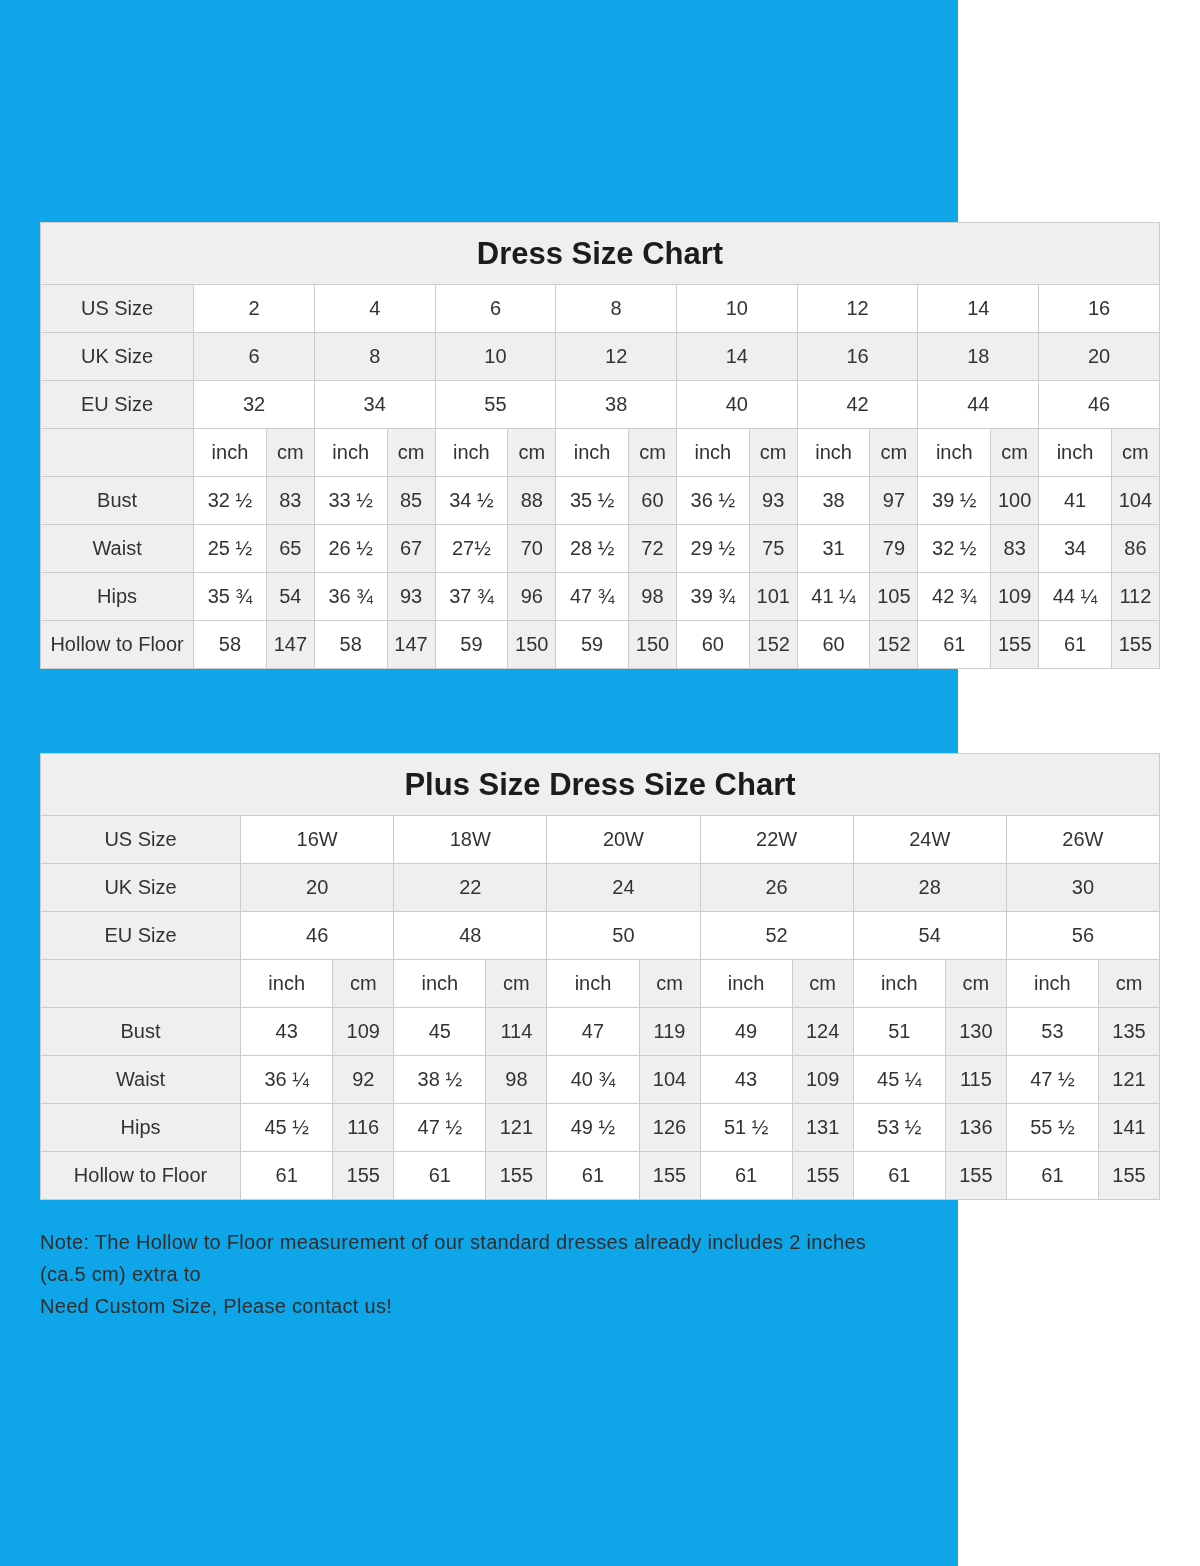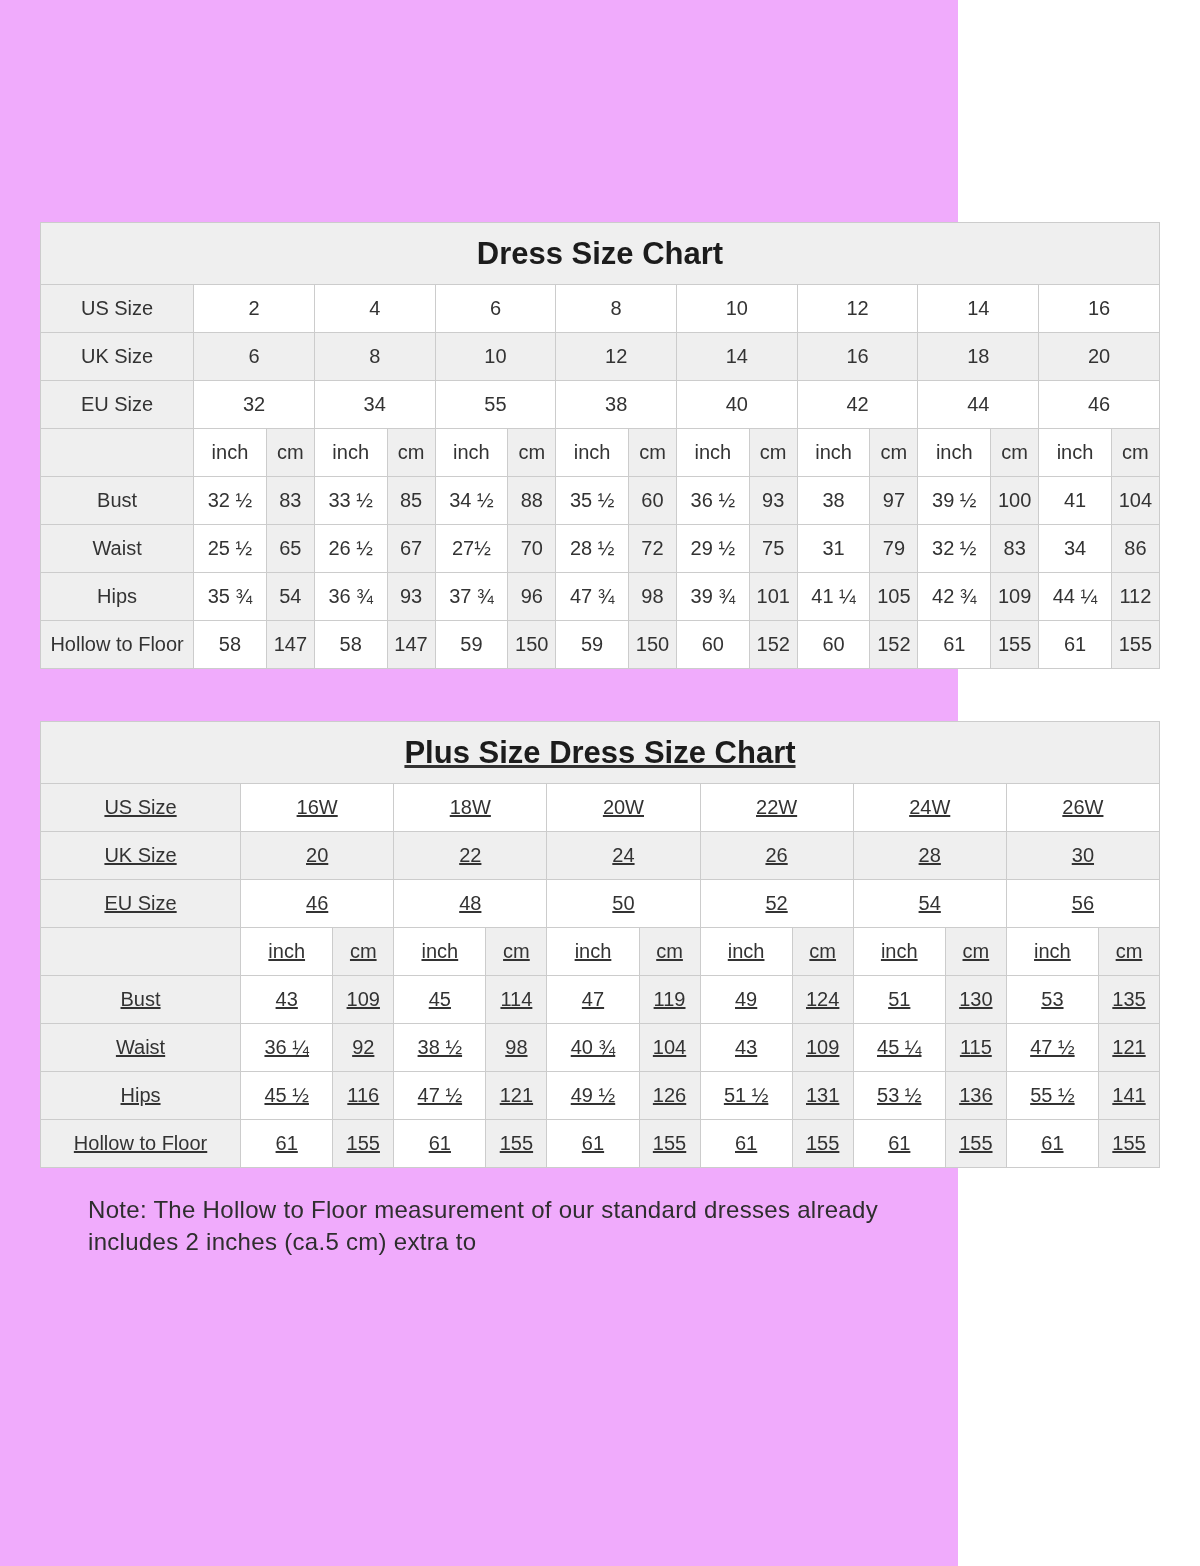--- a/index.html
+++ b/index.html
@@ -7,21 +7,21 @@
     padding: 0;
     background: #ffffff;
     font-family: "Liberation Sans", sans-serif;
     color: #333333;
   }
   .page {
     width: 958px;
     min-height: 1566px;
     box-sizing: border-box;
     padding: 222px 44px 40px 40px;
-    background: #f0abfc;
+    background: #0ea5e9;
   }
   table.chart {
     width: 1120px;
     border-collapse: collapse;
     table-layout: fixed;
   }
   table.chart td {
     border: 1px solid #cccccc;
     text-align: center;
     vertical-align: middle;
@@ -40,28 +40,27 @@
     font-weight: bold;
     color: #1c1c1c;
     background: #efefef;
   }
   .t1 .label-col { width: 13.7%; }
   .t1 .inch-col  { width: 6.5%;  }
   .t1 .cm-col    { width: 4.3%;  }
   .t2 .label-col { width: 17.9%; }
   .t2 .inch-col  { width: 8.25%; }
   .t2 .cm-col    { width: 5.45%; }
-  .t2 { margin-top: 52px; text-decoration: underline; }
+  .t2 { margin-top: 84px; }
   .note {
     margin-top: 26px;
-    font-size: 24px;
+    font-size: 20px;
     line-height: 32px;
     color: #2e2e2e;
     letter-spacing: 0.3px;
-    margin-left: 48px;
   }
 </style>
 </head>
 <body>
 
 <div class="page">
   <table class="chart t1">
       <colgroup>
         <col class="label-col">
         <col class="inch-col">
@@ -334,14 +333,15 @@
           <td class="shade">155</td>
           <td>61</td>
           <td class="shade">155</td>
           <td>61</td>
           <td class="shade">155</td>
         </tr>
       </tbody>
     </table>
   <div class="note">
     <div class="note-line">Note: The Hollow to Floor measurement of our standard dresses already includes 2 inches (ca.5 cm) extra to</div>
+    <div class="note-line">Need Custom Size, Please contact us!</div>
   </div>
 </div>
 
 </body></html>

